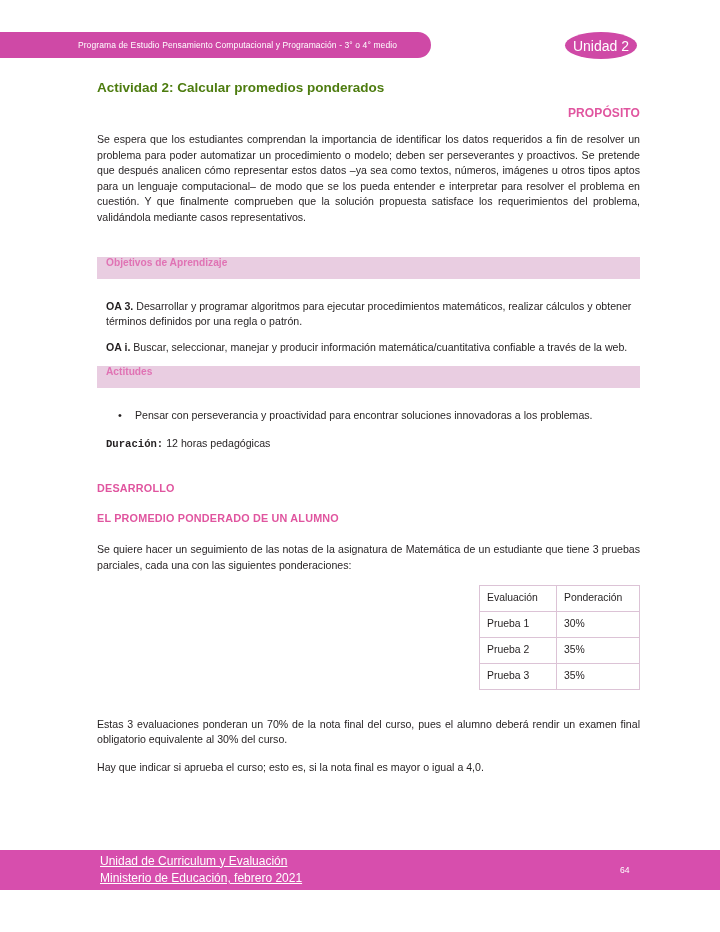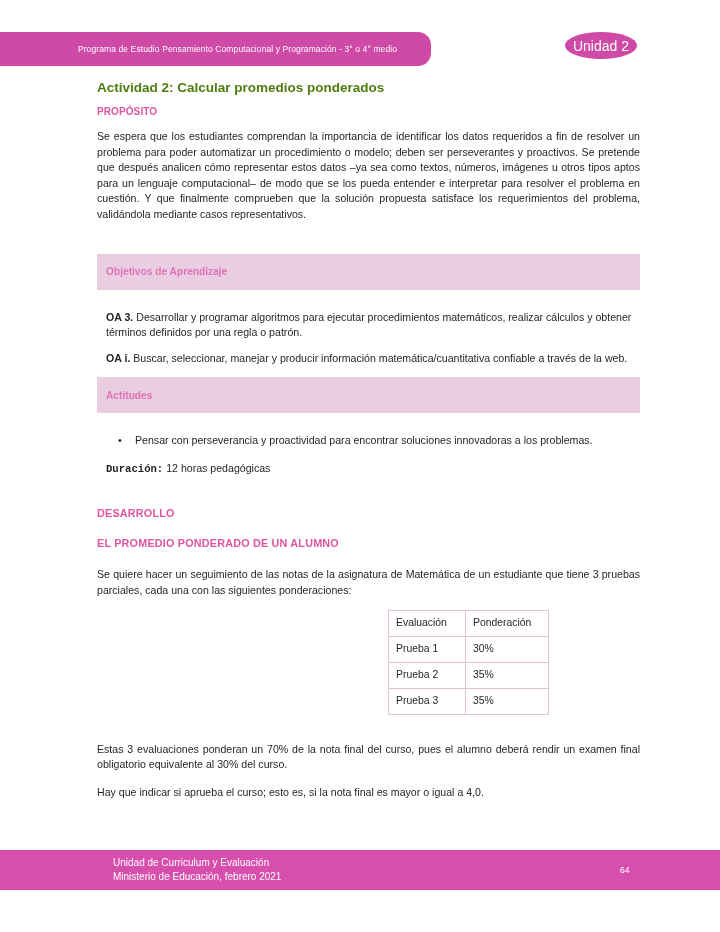--- a/index.html
+++ b/index.html
@@ -15,21 +15,21 @@
     position: relative;
     overflow: hidden;
   }
 
   
   .header-band {
     position: absolute;
     left: 0;
     top: 32px;
     width: 431px;
-    height: 34px;
+    height: 26px;
     background: #cf49a6;
     border-top-right-radius: 13px;
     border-bottom-right-radius: 13px;
     display: flex;
     align-items: center;
     justify-content: center;
   }
   .header-band-text {
     color: #ffffff;
     font-size: 8.5px;
@@ -65,40 +65,40 @@
 
   h1.activity-title {
     font-size: 13.5px;
     font-weight: bold;
     color: #4d7c0f;
     margin: 0 0 10px 0;
     line-height: 1.2;
   }
 
   .label-heading {
-    font-size: 10px;
+    font-size: 12px;
     font-weight: bold;
     color: #e0559f;
     margin: 0 0 9px 0;
     letter-spacing: 0.1px;
+    text-align: right;
   }
 
   p.body-text {
     font-size: 10.6px;
     line-height: 1.47;
     margin: 12px 0 11px 0;
     text-align: justify;
     color: #231f20;
   }
 
   .section-bar {
     background: #e9cde1;
-    height: 36px;
-    display: flex;
-    align-items: center;
+    height: 22px;
+    display: flex;
     padding-left: 9px;
     margin: 11px 0 11px 0;
     box-sizing: border-box;
   }
   .section-bar-text {
     color: #e073b4;
     font-size: 10.2px;
     font-weight: bold;
   }
 
@@ -152,21 +152,21 @@
     font-size: 10.8px;
     font-weight: bold;
     color: #e0559f;
     margin: 0 0 18px 0;
     letter-spacing: 0.2px;
   }
 
   
   .table-wrap {
     display: flex;
-    justify-content: center;
+    justify-content: flex-end;
     padding-left: 200px;
     margin: 0 0 0 0;
   }
   table.pond-table {
     border-collapse: collapse;
     font-size: 10.4px;
   }
   table.pond-table td {
     border: 1px solid #dcc3d6;
     padding: 5px 7px 6px 7px;
@@ -195,24 +195,25 @@
     left: 0;
     bottom: 42px;
     width: 720px;
     height: 40px;
     background: #d74ead;
     display: flex;
     align-items: center;
   }
   .footer-left {
     position: absolute;
-    left: 113px;
+    left: 100px;
     color: #ffffff;
-    font-size: 10px;
+    font-size: 12px;
     line-height: 1.45;
+    text-decoration: underline;
   }
   .footer-page {
     position: absolute;
     left: 608px;
     color: #ffffff;
     font-size: 8.6px;
     margin-left: 12px;
   }
 </style>
 </head>

